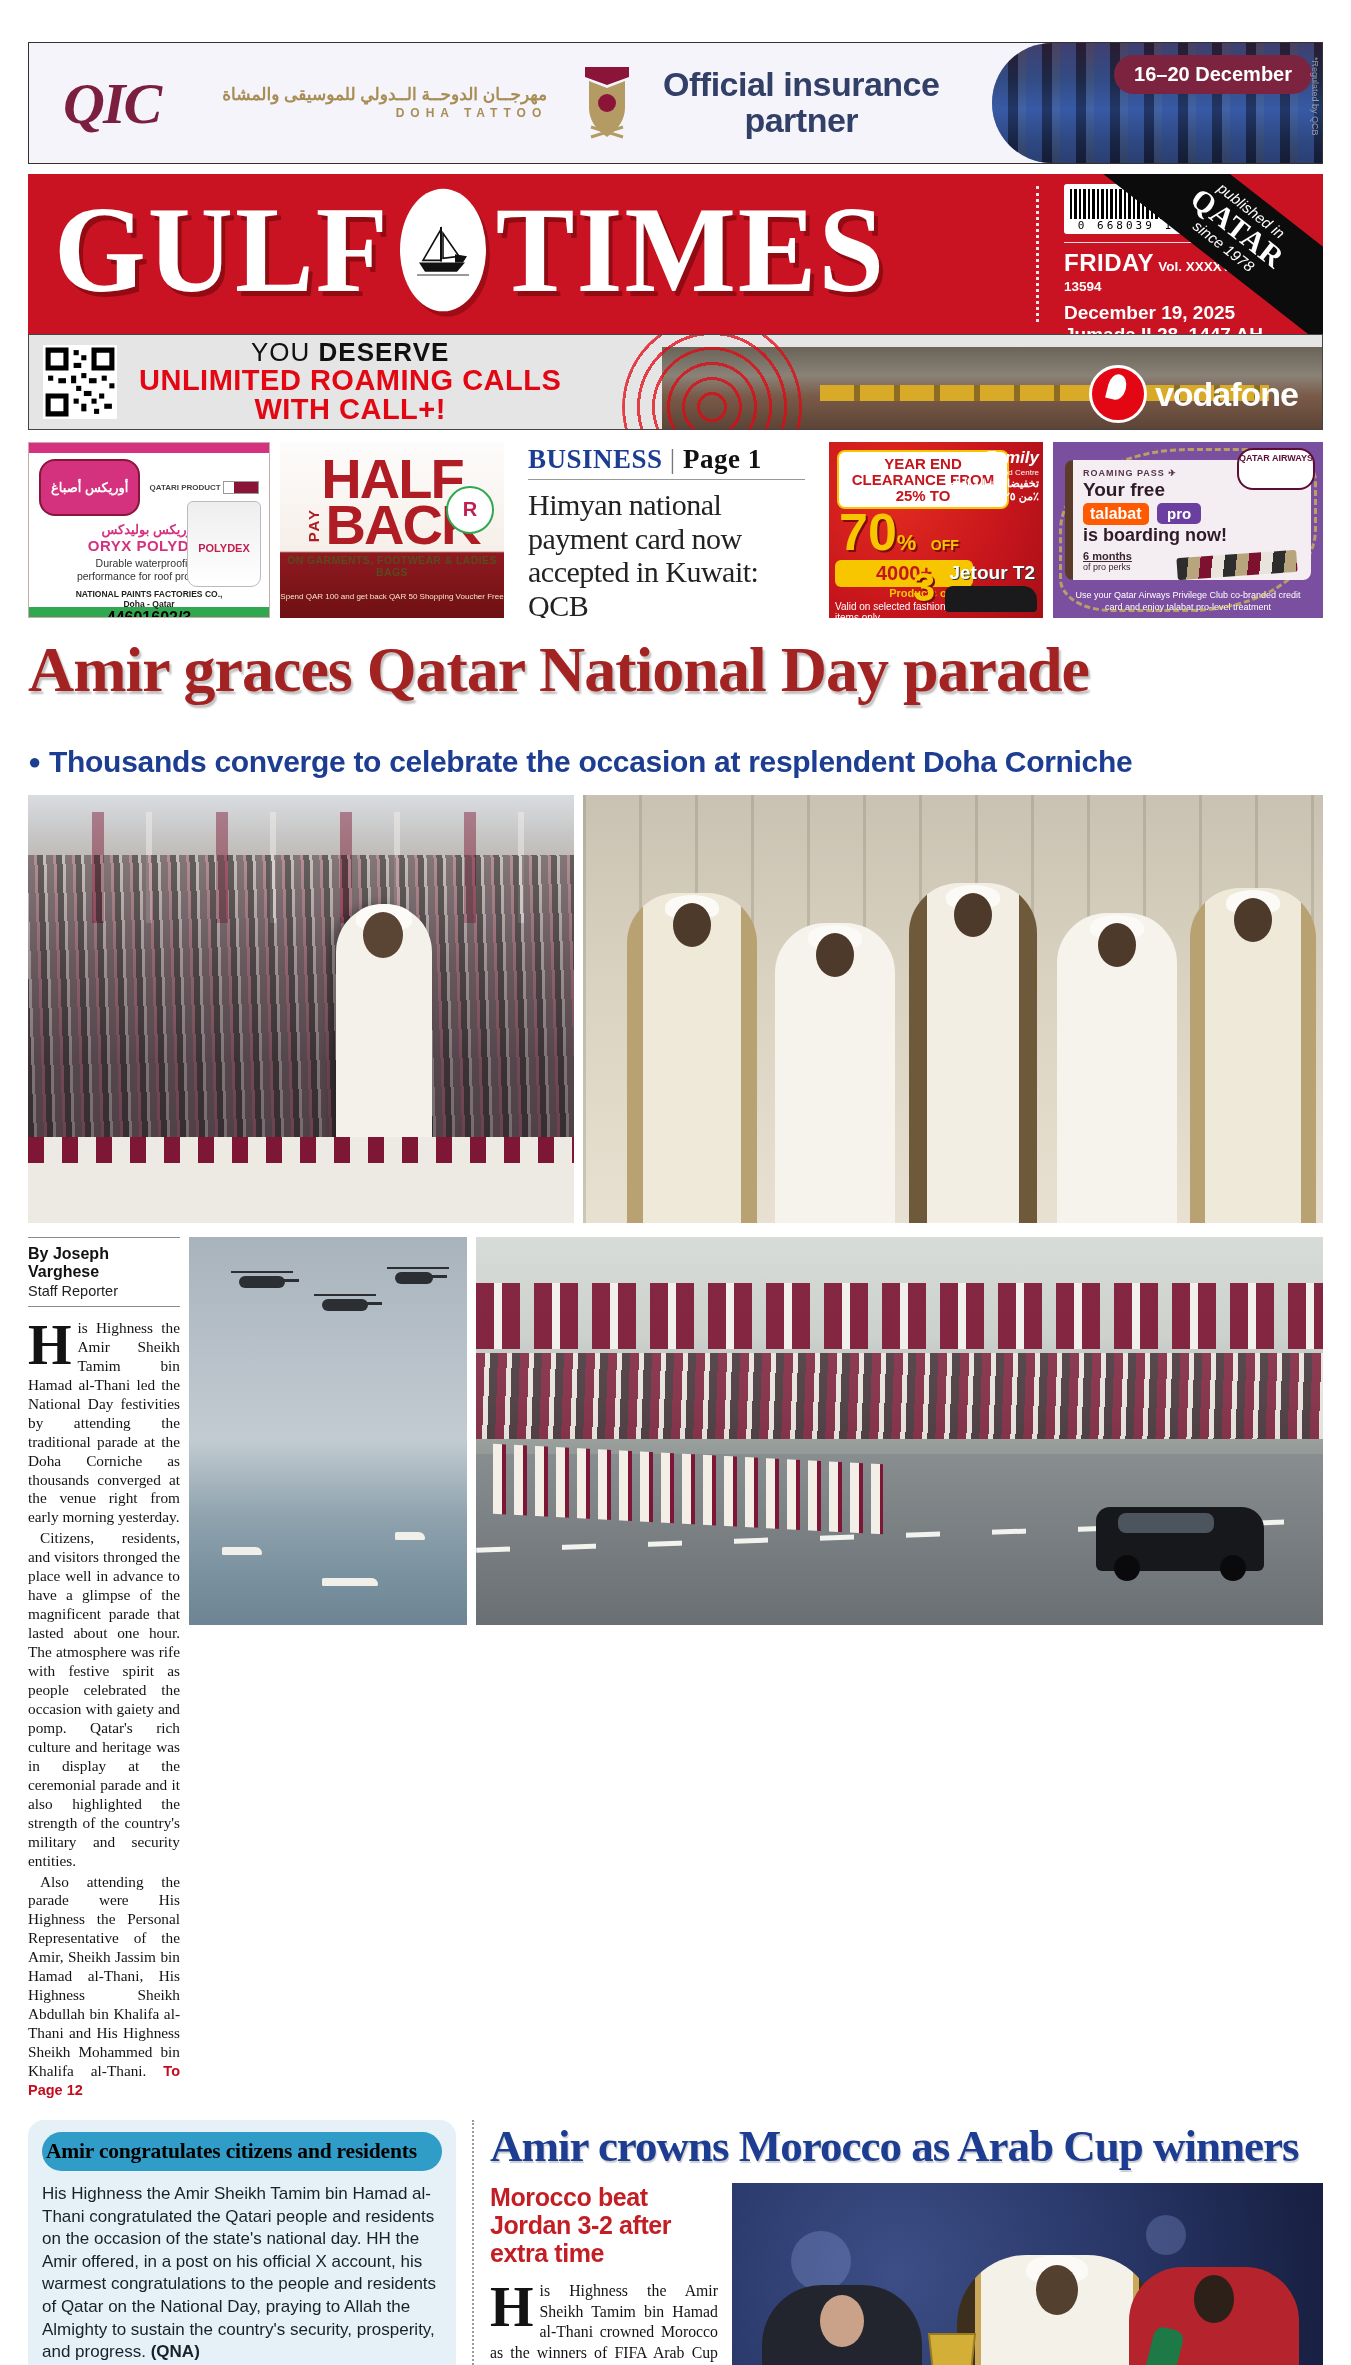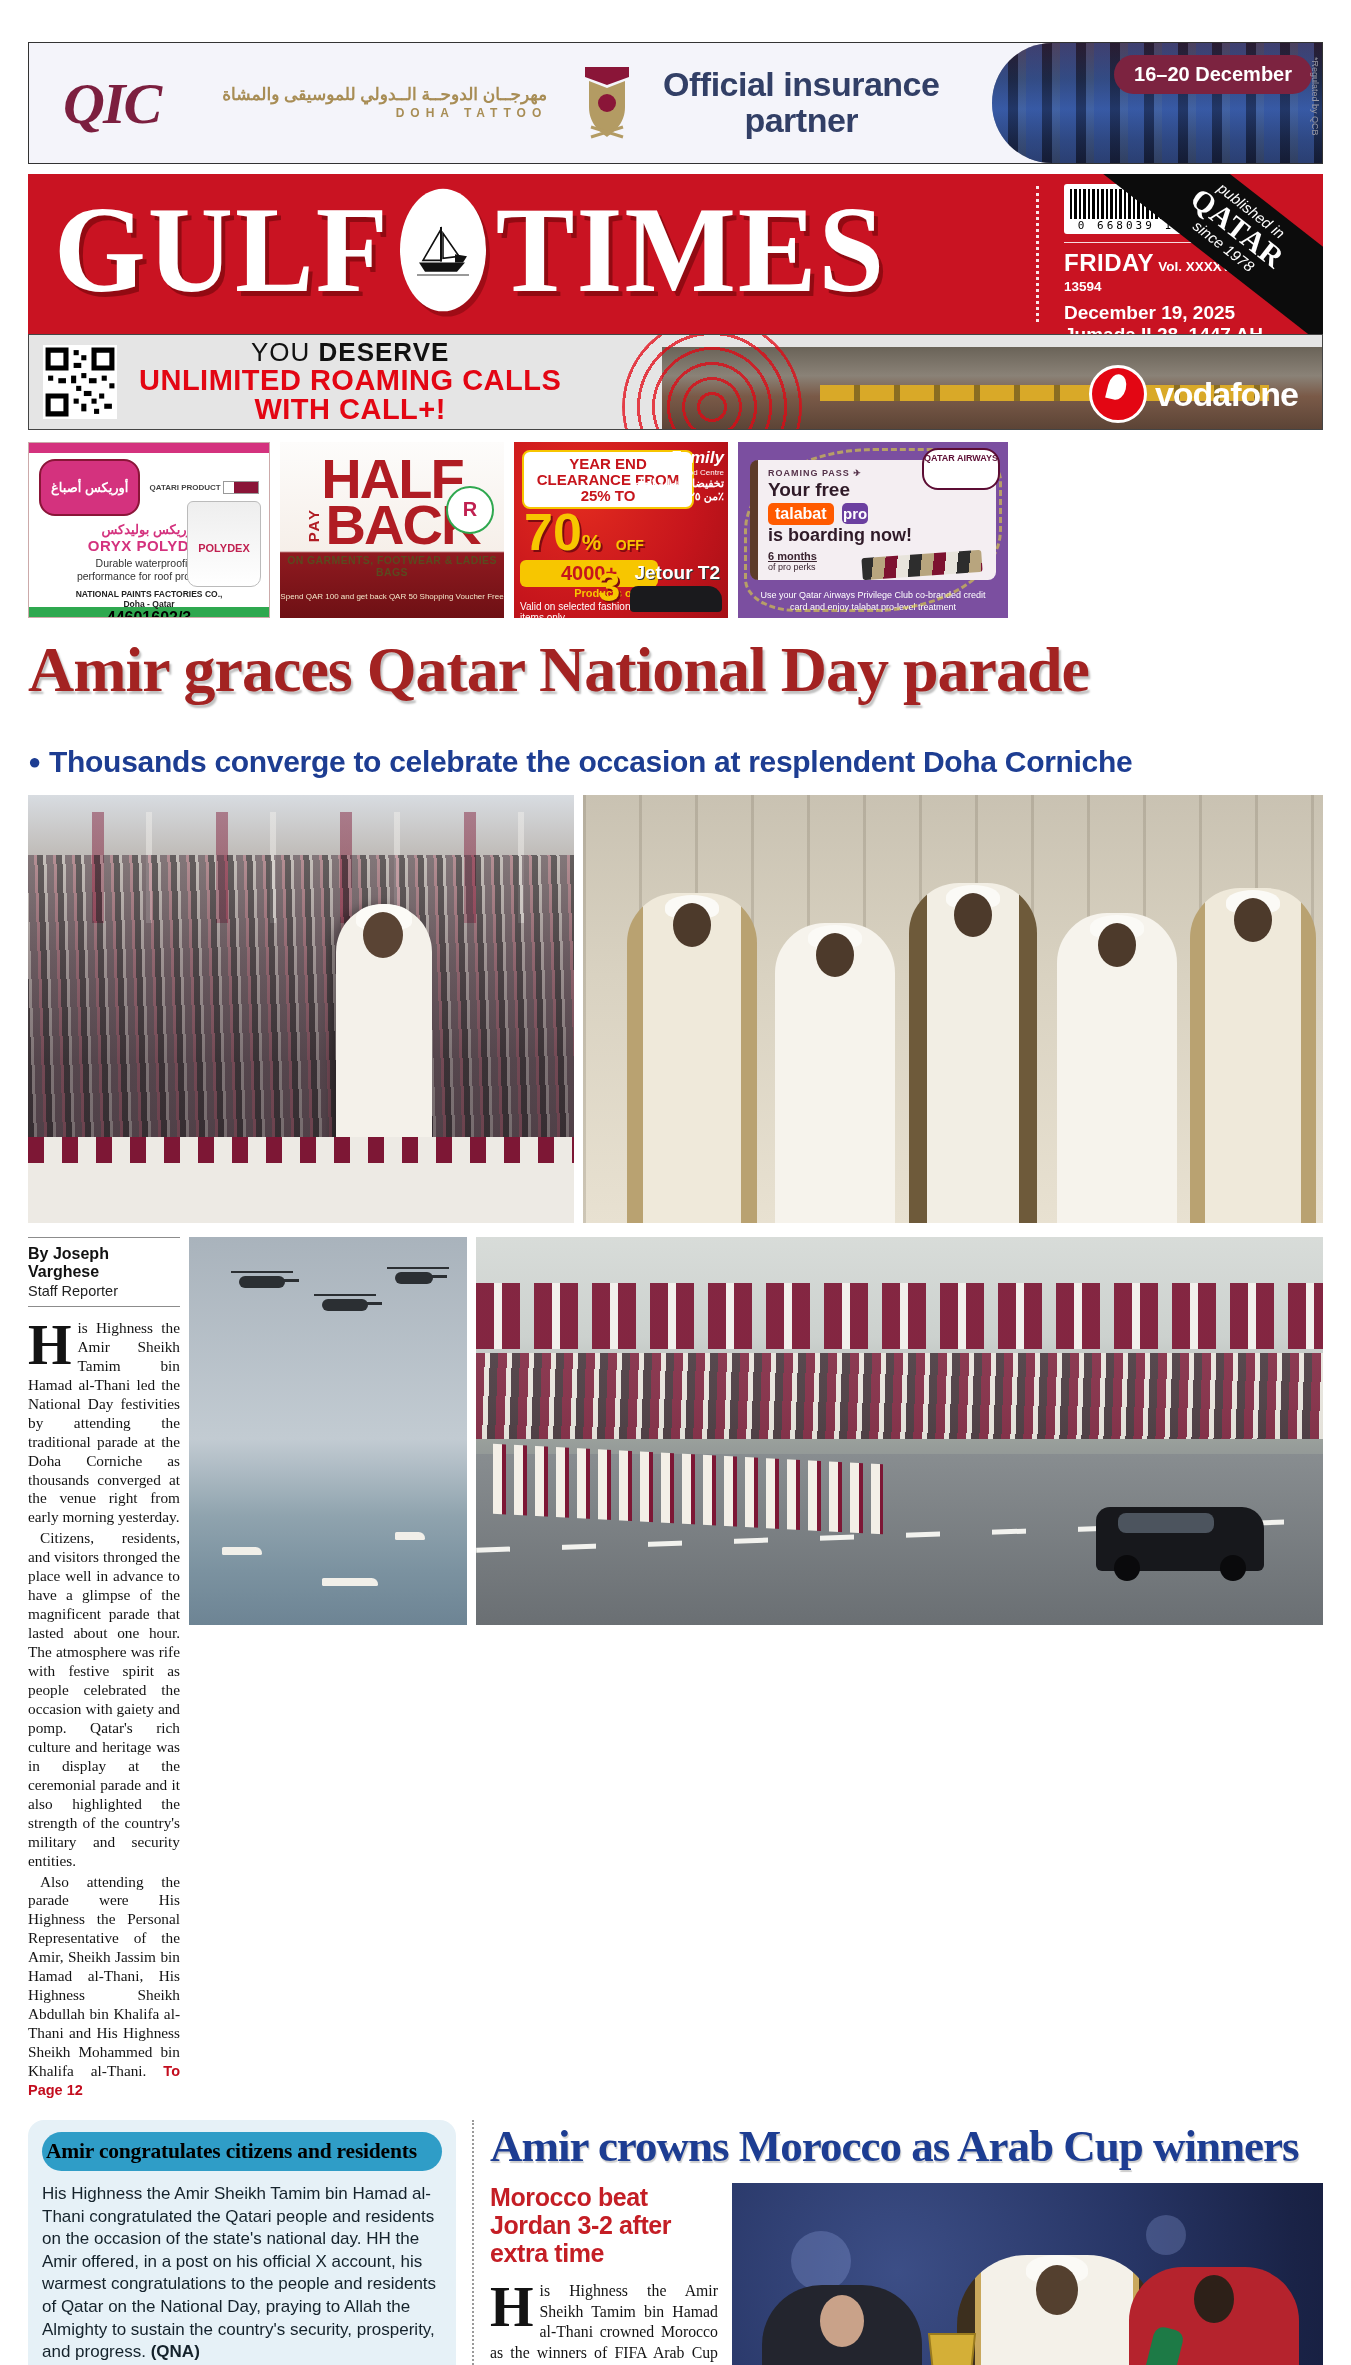--- a/index.html
+++ b/index.html
@@ -95,21 +95,21 @@
   .ye-offer{color:#f7c600;font-weight:800;font-size:11px;}
   .ye-valid{font-size:10px;color:#fff;margin-top:2px;}
   .ye-jetour{position:absolute;right:8px;bottom:34px;font-weight:900;font-size:19px;color:#fff;text-shadow:1px 1px 0 #333;}
   .ye-car{position:absolute;right:6px;bottom:6px;width:92px;height:26px;background:#1a1a1d;border-radius:8px 14px 4px 4px;}
   .ye-3{position:absolute;left:84px;bottom:8px;font-weight:900;font-size:40px;color:#f7c600;text-shadow:2px 2px 0 #7d0b10;}
   .ad-talabat{width:270px;background:#7b4fa0;color:#fff;}
   .t-ticket{background:#f4eef2;color:#3a2430;border-radius:8px;margin:18px 12px 0;padding:8px 10px;position:relative;border-left:8px solid #5d3b2a;}
   .t-bp{font-size:9px;letter-spacing:1px;color:#55324a;font-weight:700;}
   .t-free{font-weight:900;font-size:19px;color:#2f1a28;line-height:1.05;margin-top:2px;}
   .t-brand{display:inline-block;background:#ff5a00;color:#fff;font-weight:900;font-size:16px;padding:2px 7px;border-radius:5px;}
-  .t-pro{display:inline-block;background:#6b3fa0;color:#fff;font-weight:900;font-size:15px;padding:2px 1px;border-radius:5px;margin-left:4px;}
+  .t-pro{display:inline-block;background:#6b3fa0;color:#fff;font-weight:900;font-size:15px;padding:2px 10px;border-radius:5px;margin-left:4px;}
   .t-board{font-weight:900;font-size:18px;color:#2f1a28;}
   .t-months{font-size:11px;font-weight:800;text-decoration:underline;margin-top:4px;}
   .t-perks{font-size:9px;}
   .t-qa{position:absolute;right:-4px;top:-12px;width:74px;height:34px;background:#fff;border:2px solid #5c0d34;border-radius:16px;color:#5c0d34;font-weight:800;font-size:9px;text-align:center;line-height:1.1;padding-top:4px;}
   .t-cards{position:absolute;right:14px;bottom:4px;width:120px;height:22px;background:repeating-linear-gradient(100deg,#2d2d2d 0 12px,#b8a57e 12px 24px,#7d1230 24px 36px,#e8e4dc 36px 48px);border-radius:3px;transform:rotate(-4deg);}
   .t-fine{font-size:9px;text-align:center;margin-top:10px;line-height:1.3;padding:0 14px;}
   .t-dash{position:absolute;inset:6px;border:3px dashed #e8e13a;border-radius:50% 20% 50% 20%;opacity:.55;pointer-events:none;}
 
   
   .main-headline{margin-top:20px;font-family:"Liberation Serif",serif;font-weight:900;color:#a32322;font-size:64px;letter-spacing:-1px;line-height:1.0;text-shadow:2px 3px 2px rgba(0,0,0,.25);}
@@ -320,20 +320,29 @@
       <div class="half-big">HALF</div>
       <div style="display:flex;justify-content:center;align-items:center;gap:4px;">
         <span class="half-pay" style="writing-mode:vertical-rl;transform:rotate(180deg);font-size:15px;">PAY</span>
         <span class="half-big" style="margin-top:0;">BACK</span>
       </div>
       <div class="half-sub">ON GARMENTS, FOOTWEAR &amp; LADIES BAGS</div>
       <div class="half-fine">Spend QAR 100 and get back QAR 50 Shopping Voucher Free</div>
       <div class="half-logo">R</div>
     </div>
 
+    <div class="ad ad-business">
+      <div class="biz-head">
+        <span>BUSINESS</span>
+        <span class="pipe">|</span>
+        <span class="pg">Page 1</span>
+      </div>
+      <div class="biz-rule"></div>
+      <div class="biz-headline">Himyan national payment card now accepted in Kuwait: QCB</div>
+    </div>
 
     <div class="ad ad-year">
       <div class="ye-fam">
         <div class="f1">Family</div>
         <div style="font-size:8px;">Food Centre</div>
         <div class="ye-ar">تخفيضات نهاية العام من ٢٥٪ حتى ٧٠٪</div>
       </div>
       <div class="ye-top">YEAR END CLEARANCE FROM 25% TO</div>
       <div class="ye-70" style="text-align:left;padding-left:10px;">
         <span style="font-size:52px;">70</span><span>%</span>

